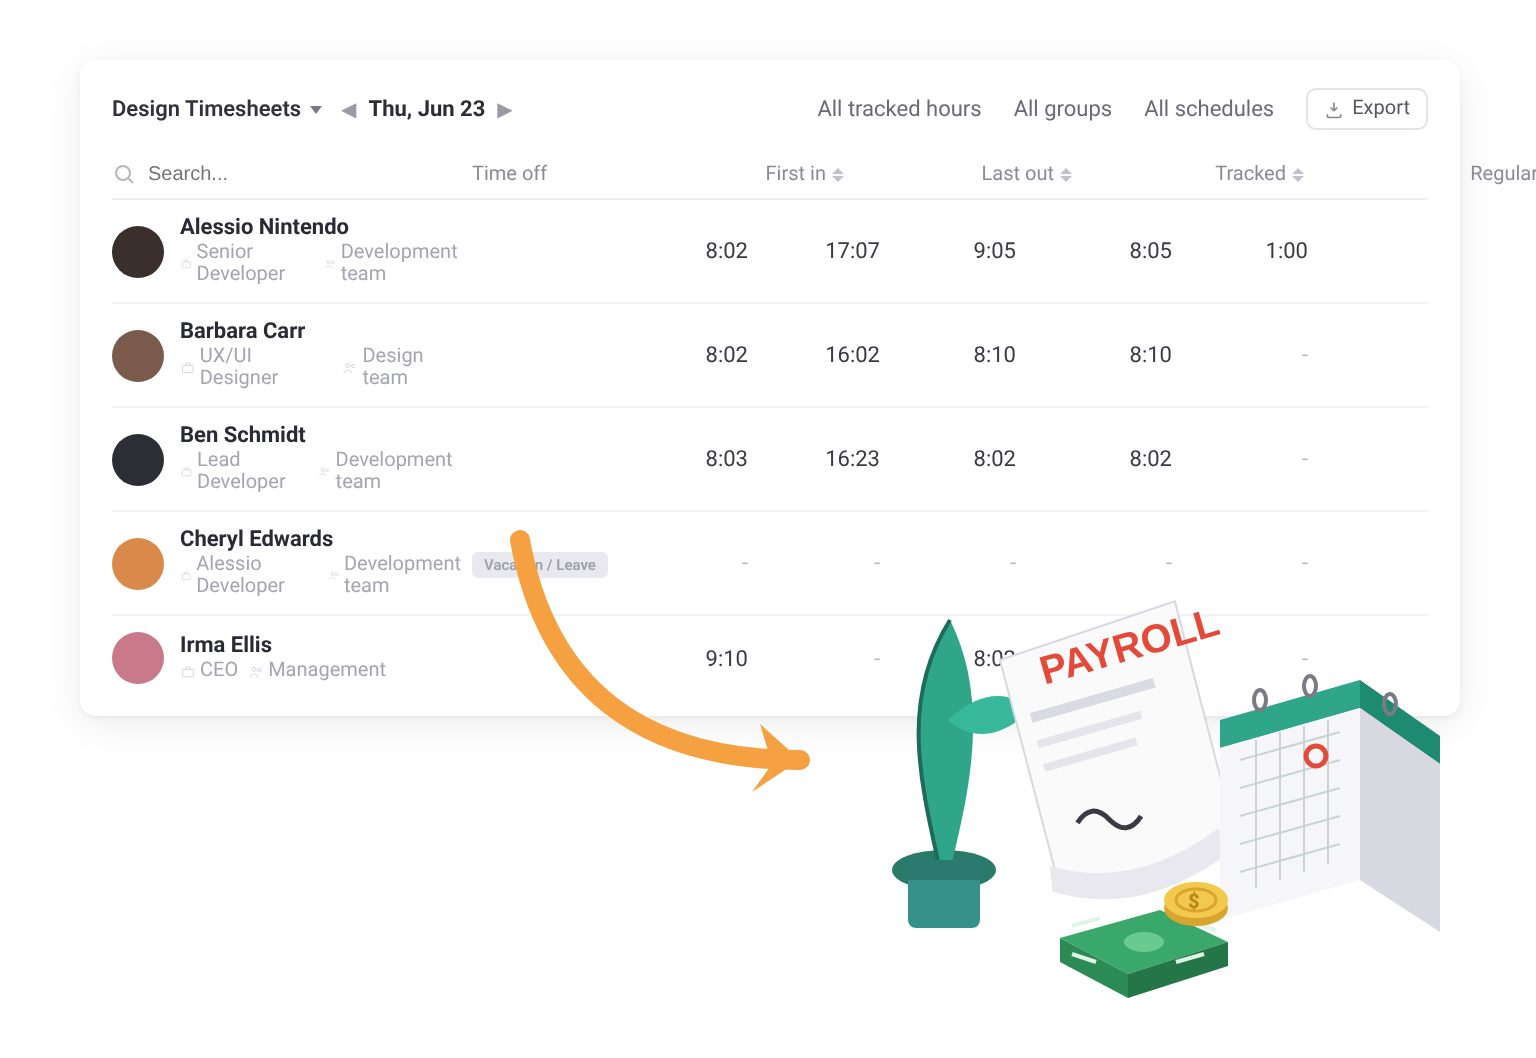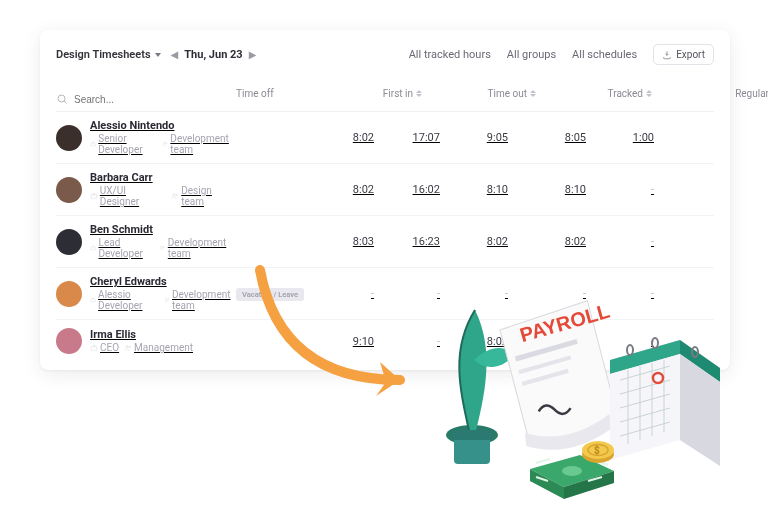--- a/index.html
+++ b/index.html
@@ -20,37 +20,37 @@
   .nav .date { font-weight: 700; color: #2c2c34; }
   .filter { display: inline-flex; align-items: center; gap: 4px; color: #6a6a75; cursor: pointer; }
   .filter .chev { border-top-color: #9a9aa5; }
   .export-btn {
     display: inline-flex; align-items: center; gap: 4px;
     border: 1px solid #e2e2e8; border-radius: 5px; padding: 4px 8px;
     font-size: 10px; color: #55555f; background: #fff; cursor: pointer;
   }
   .export-btn svg { width: 10px; height: 10px; }
   .search-row { display: flex; align-items: center; padding: 6px 0; border-bottom: 1px solid #eef0f3; }
-  .search { display: flex; align-items: center; gap: 6px; flex: 0 0 180px; margin-top: 12px; }
+  .search { display: flex; align-items: center; gap: 6px; flex: 0 0 180px; }
   .search input { border: none; outline: none; font-size: 10px; color: #888; width: 120px; }
   .search svg { width: 12px; height: 12px; stroke: #b5b5c0; }
   .headers { display: flex; flex: 1; gap: 48px; }
   .col { font-size: 10px; color: #8a8a95; text-align: right; }
   .col.to { width: 70px; text-align: left; }
   .col.fi { width: 68px; }
   .col.lo { width: 66px; }
   .col.tr { width: 68px; }
   .col.re { width: 78px; }
   .col.ov { width: 68px; }
   .sortable { display: inline-flex; align-items: center; gap: 3px; justify-content: flex-end; }
   .sorticon { display: inline-flex; flex-direction: column; gap: 1px; }
   .sorticon .up, .sorticon .down { width: 0; height: 0; border-left: 3px solid transparent; border-right: 3px solid transparent; }
   .sorticon .up { border-bottom: 3px solid #c2c2cc; }
   .sorticon .down { border-top: 3px solid #c2c2cc; }
-  .row { display: flex; align-items: center; padding: 8px 0; border-bottom: 1px solid #f2f3f6; text-decoration: underline; }
+  .row { display: flex; align-items: center; padding: 8px 0; border-bottom: 1px solid #f2f3f6; }
   .row:last-child { border-bottom: none; }
   .person { display: flex; align-items: center; gap: 8px; flex: 0 0 180px; }
   .avatar { width: 26px; height: 26px; border-radius: 50%; flex-shrink: 0; }
   .pinfo { display: flex; flex-direction: column; gap: 1px; }
   .pname { font-size: 11px; font-weight: 700; color: #2a2a34; line-height: 1.1; }
   .pmeta { display: flex; align-items: flex-start; gap: 5px; font-size: 10px; color: #a5a5b2; }
   .pmeta .role, .pmeta .team { display: inline-flex; align-items: center; gap: 2px; }
   .pmeta svg { width: 8px; height: 8px; stroke: #c2c2cc; fill: none; }
   .cells { display: flex; flex: 1; align-items: center; }
   .cell { font-size: 11px; color: #3a3a44; text-align: right; }
@@ -117,21 +117,21 @@
     <div class="headers">
       <div class="col to">Time off</div>
       <div class="col fi sortable">
         <span>First in</span>
         <span class="sorticon">
             <span class="up"></span>
             <span class="down"></span>
           </span>
       </div>
       <div class="col lo sortable">
-        <span>Time out</span>
+        <span>Last out</span>
         <span class="sorticon">
             <span class="up"></span>
             <span class="down"></span>
           </span>
       </div>
       <div class="col tr sortable">
         <span>Tracked</span>
         <span class="sorticon">
             <span class="up"></span>
             <span class="down"></span>

